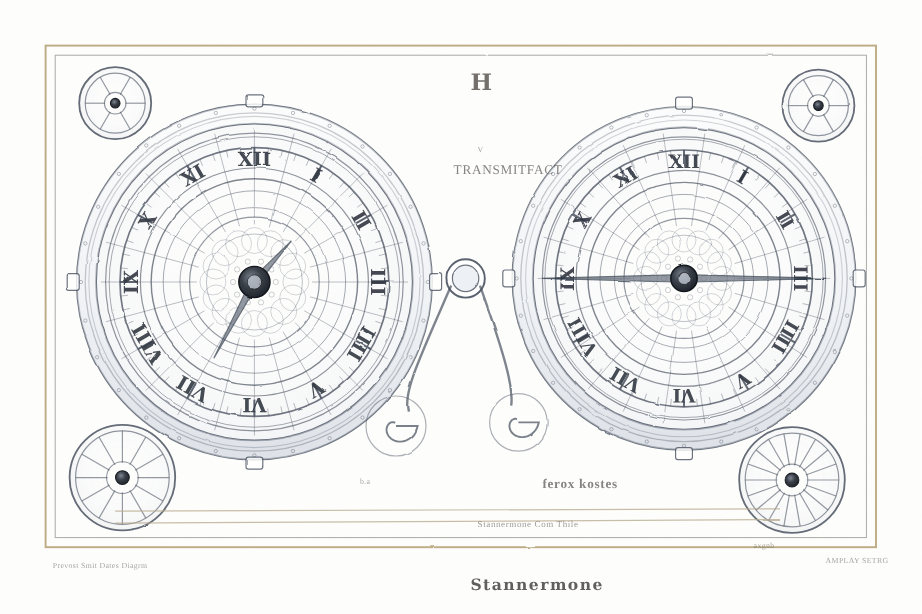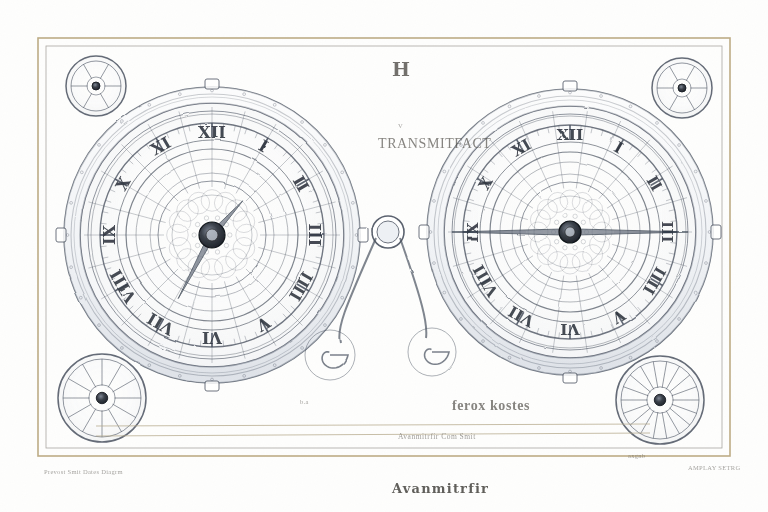--- a/index.html
+++ b/index.html
@@ -25,21 +25,21 @@
     opacity:.62;
     filter:blur(.35px);
   }
   .capt-title{
     font-size:13px;font-weight:bold;letter-spacing:1.2px;
     color:#3a3833;opacity:.80;filter:blur(.3px);
     font-family:"DejaVu Serif", serif;
   }
   .capt-small{font-size:6.5px;letter-spacing:.3px;opacity:.55;}
   .capt-mid{font-size:7.5px;letter-spacing:.5px;opacity:.6;}
-  .capt-label{font-size:14px;letter-spacing:.6px;opacity:.66;color:#4a4741;}
+  .capt-label{font-size:11px;letter-spacing:.6px;opacity:.66;color:#4a4741;}
   .capt-h{
     font-size:19px;font-weight:bold;color:#45423c;opacity:.75;
     font-family:"DejaVu Serif", serif; letter-spacing:1px;
   }
 </style>
 </head>
 <body>
 
 <div id="plate">
 
@@ -525,20 +525,20 @@
   <div class="capt capt-small" style="left:398px;top:122px;">V</div>
 
   <div class="capt capt-label" style="left:378px;top:136px;">TRANSMITFACT</div>
 
   <div class="capt capt-label" style="left:452px;top:398px;font-weight:bold;">ferox kostes</div>
 
   <div class="capt capt-small" style="left:300px;top:398px;">b.a</div>
 
   <div class="capt capt-small" style="left:628px;top:452px;">axgnb</div>
 
-  <div class="capt capt-mid" style="left:398px;top:432px;">Avanmitrfir Com Smit</div>
-
-  <div class="capt capt-title" style="left:392px;top:481px;">Avanmitrfir</div>
+  <div class="capt capt-mid" style="left:398px;top:432px;">Stannermone Com Thile</div>
+
+  <div class="capt capt-title" style="left:392px;top:481px;">Stannermone</div>
 
   <div class="capt capt-small" style="left:44px;top:468px;">Prevost Smit   Dates Diagrm</div>
 
   <div class="capt capt-small" style="left:688px;top:464px;">AMPLAY SETRG</div>
 </div>
 
 </body></html>

